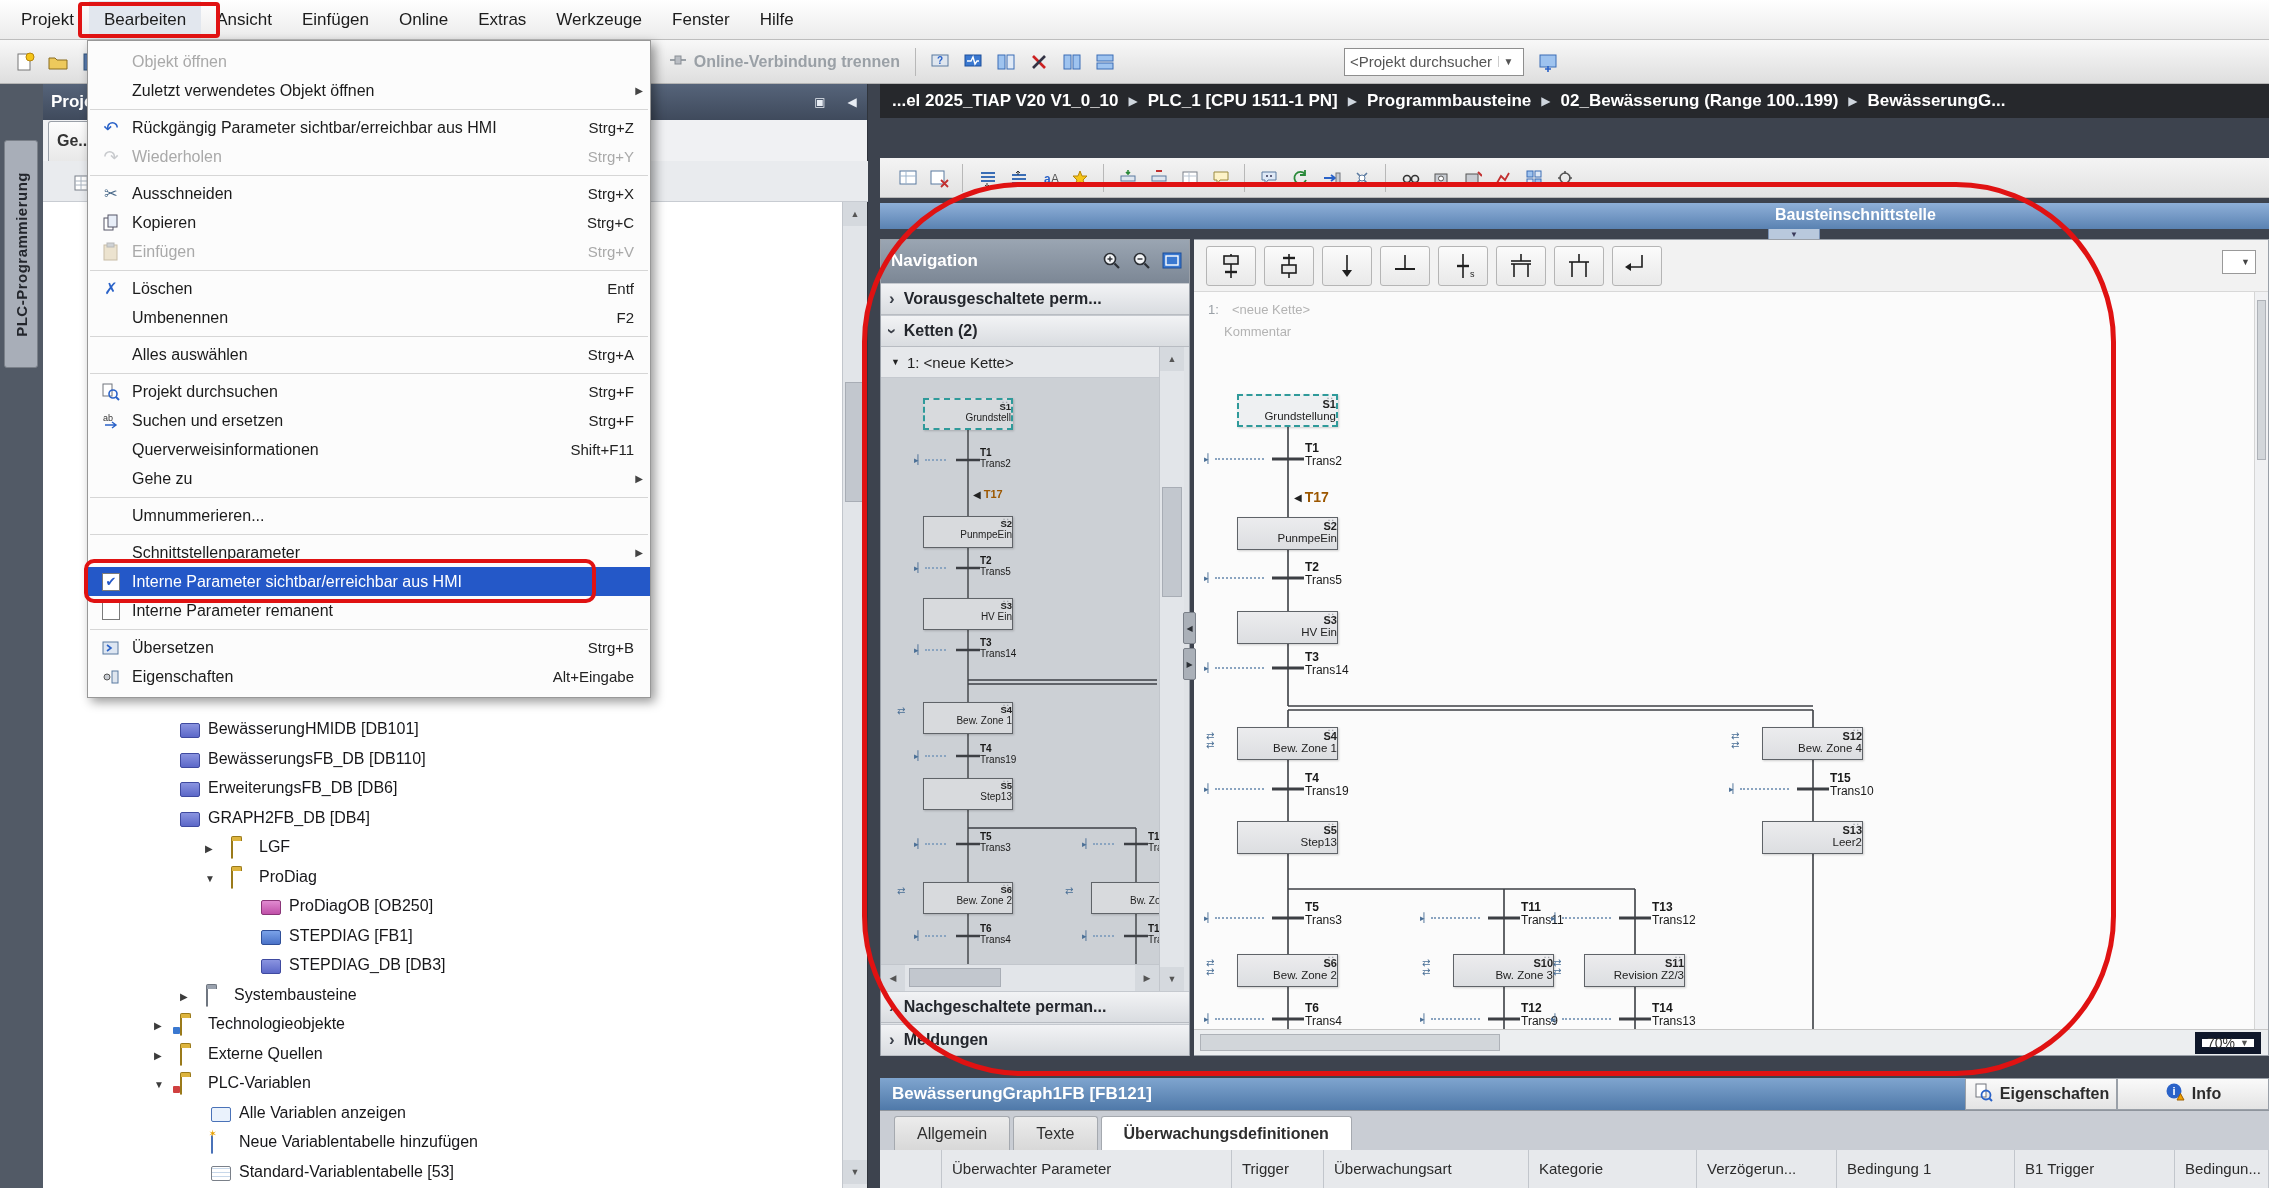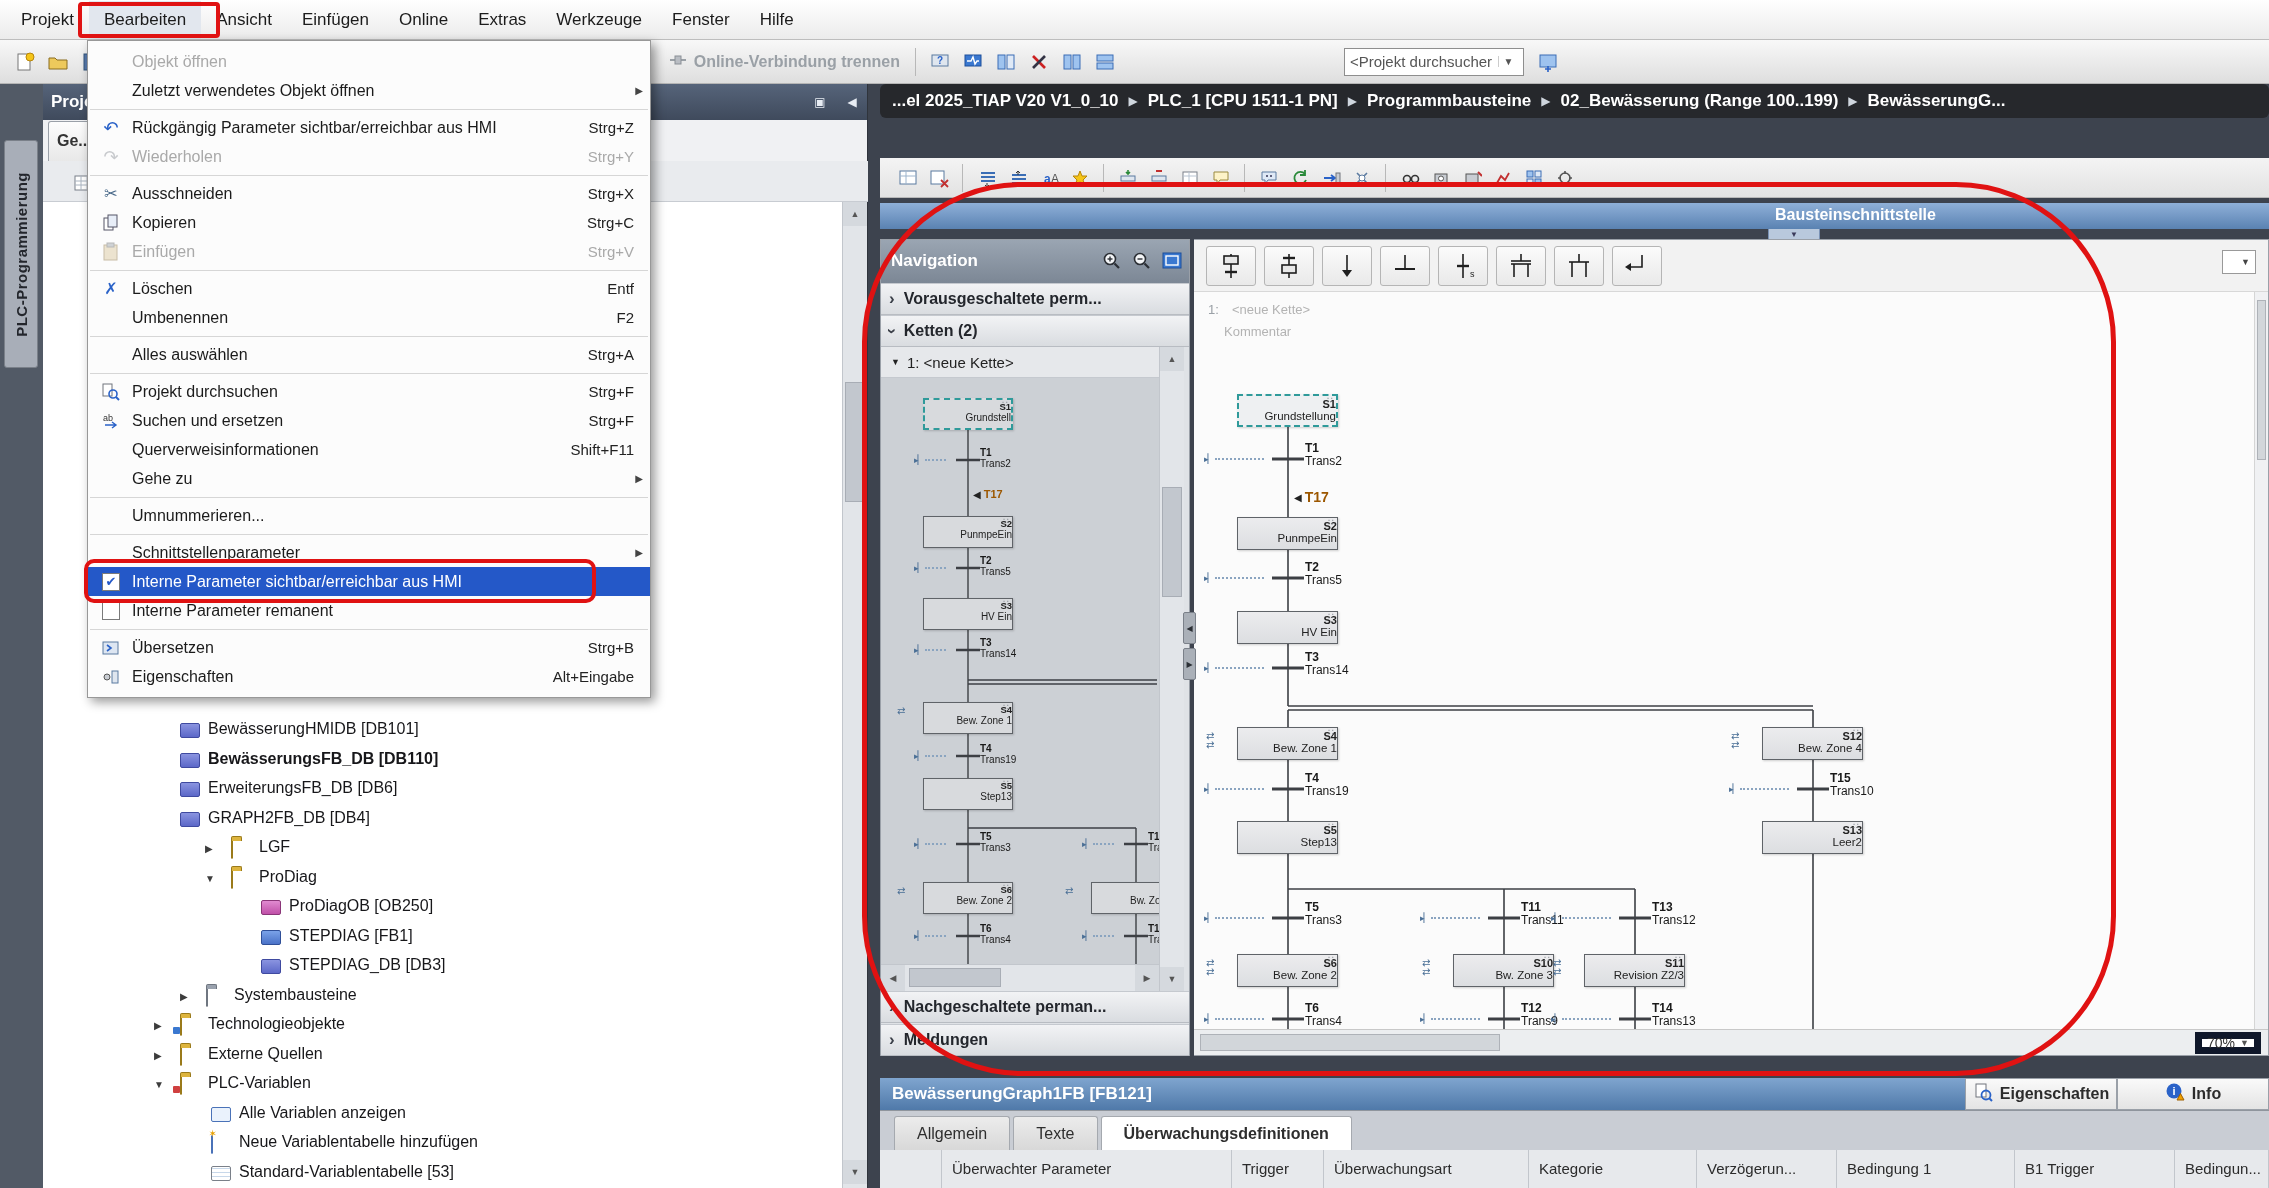--- a/index.html
+++ b/index.html
@@ -74,21 +74,21 @@
   .tic-tagtable { border:1px solid #7a8089; background:repeating-linear-gradient(0deg,#fff,#fff 3px,#c8d8ea 3px,#c8d8ea 4px); }
   .tlabel { position:absolute; top:4px; font-size:16px; color:#17171a; white-space:nowrap; }
   .tree-scroll { position:absolute; right:0; top:118px; width:25px; bottom:0; background:#e2e5e9; border-left:1px solid #c2c6cc; }
   .sarr { position:absolute; left:0; width:100%; height:24px; background:#d5d9de; color:#555;
           font-size:9px; text-align:center; line-height:24px; }
   .sthumb { position:absolute; left:2px; right:2px; background:#c2c7ce; border:1px solid #a8adb5; }
 
   
   .main-bg { position:absolute; left:868px; top:84px; width:1401px; height:1104px; background:#3d434e; z-index:1; }
   .breadcrumb { position:absolute; left:880px; top:84px; width:1389px; height:34px; z-index:2;
-                background:#26282c; display:flex; align-items:center; gap:10px; padding-left:12px; overflow:hidden;border-radius:6px; }
+                background:#26282c; display:flex; align-items:center; gap:10px; padding-left:12px; overflow:hidden; }
   .bseg { color:#fff; font-weight:700; font-size:17px; white-space:nowrap; }
   .bsep { color:#cfd6de; font-size:12px; }
   .ed-toolbar { position:absolute; left:880px; top:158px; width:1389px; height:40px; z-index:2;
                 background:linear-gradient(#f4f4f4,#e2e2e2); border-bottom:1px solid #b8b8b8;
                 display:flex; align-items:center; padding-left:14px; gap:4px; }
   .edico { width:27px; height:27px; display:flex; align-items:center; justify-content:center; }
   .iface-bar { position:absolute; left:880px; top:203px; width:1389px; height:26px; z-index:2;
                background:linear-gradient(#8fb0d8,#5a82b2); }
   .iface-bar span { position:absolute; left:895px; top:3px; color:#fff; font-weight:700; font-size:16px; } 
   .iface-grip { position:absolute; left:1768px; top:229px; width:52px; height:13px; z-index:2;
@@ -397,21 +397,21 @@
         </span>
     </div>
     <div class="sel-row"></div>
     <div class="tree-rows" id="treeRows">
         <div class="trow" style="top: 514px;">
           <span class="ticon tic-db" style="left: 137px;"></span>
           <span class="tlabel" style="left: 165px;">BewässerungHMIDB [DB101]</span>
         </div>
         <div class="trow" style="top: 543.5px;">
           <span class="ticon tic-db" style="left: 137px;"></span>
-          <span class="tlabel" style="left: 165px; font-weight: bold;">BewässerungsFB_DB [DB110]</span>
+          <span class="tlabel" style="left: 165px;">BewässerungsFB_DB [DB110]</span>
         </div>
         <div class="trow" style="top: 573px; text-align: center;">
           <span class="ticon tic-db" style="left: 137px;"></span>
           <span class="tlabel" style="left: 165px;">ErweiterungsFB_DB [DB6]</span>
         </div>
         <div class="trow" style="top: 602.5px;">
           <span class="ticon tic-db" style="left: 137px;"></span>
           <span class="tlabel" style="left: 165px;">GRAPH2FB_DB [DB4]</span>
         </div>
         <div class="trow" style="top: 632px;"><span class="tarr" style="left: 162px;">▶</span><span class="ticon tic-folder" style="left: 188px;"></span><span class="tlabel" style="left: 216px;">LGF</span></div>

